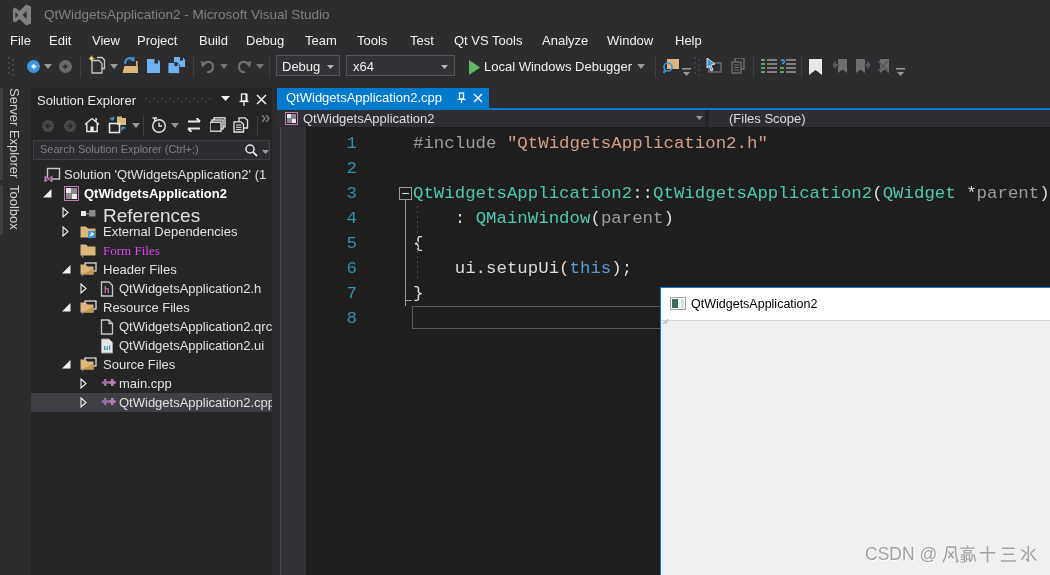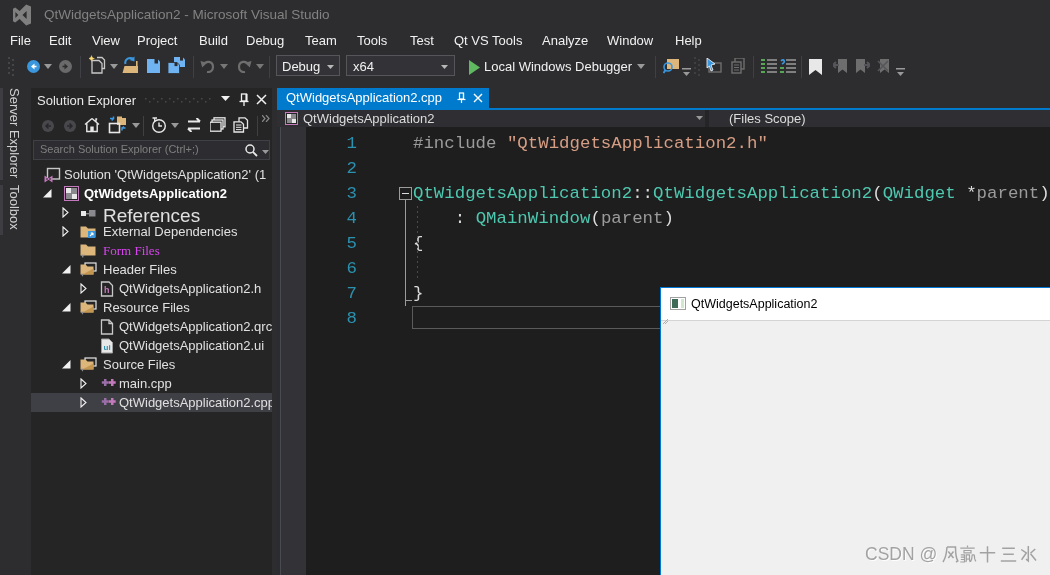--- a/index.html
+++ b/index.html
@@ -580,20 +580,21 @@
         <div class="abs" style="left:0;top:75px;width:773px;height:25px;font-family:'Liberation Mono',monospace;font-size:17.4px;line-height:25px;">
           <span class="abs" style="left:66px;top:0;width:14px;text-align:right;color:#2b91af;">4</span>
           <span class="abs" style="left:136px;top:0;white-space:pre;"><span style="color:#dcdcdc">    : </span><span style="color:#4ec9b0">QMainWindow</span><span style="color:#dcdcdc">(</span><span style="color:#9b9b9b">parent</span><span style="color:#dcdcdc">)</span></span>
         </div>
         <div class="abs" style="left:0;top:100px;width:773px;height:25px;font-family:'Liberation Mono',monospace;font-size:17.4px;line-height:25px;">
           <span class="abs" style="left:66px;top:0;width:14px;text-align:right;color:#2b91af;">5</span>
           <span class="abs" style="left:136px;top:0;white-space:pre;"><span style="color:#dcdcdc">{</span></span>
         </div>
         <div class="abs" style="left:0;top:125px;width:773px;height:25px;font-family:'Liberation Mono',monospace;font-size:17.4px;line-height:25px;">
           <span class="abs" style="left:66px;top:0;width:14px;text-align:right;color:#2b91af;">6</span>
+          <span class="abs" style="left:136px;top:0;white-space:pre;"><span style="color:#dcdcdc">    ui.setupUi(</span><span style="color:#569cd6">this</span><span style="color:#dcdcdc">);</span></span>
         </div>
         <div class="abs" style="left:0;top:150px;width:773px;height:25px;font-family:'Liberation Mono',monospace;font-size:17.4px;line-height:25px;">
           <span class="abs" style="left:66px;top:0;width:14px;text-align:right;color:#2b91af;">7</span>
           <span class="abs" style="left:136px;top:0;white-space:pre;"><span style="color:#dcdcdc">}</span></span>
         </div>
         <div class="abs" style="left:0;top:175px;width:773px;height:25px;font-family:'Liberation Mono',monospace;font-size:17.4px;line-height:25px;">
           <span class="abs" style="left:66px;top:0;width:14px;text-align:right;color:#2b91af;">8</span>
           <span class="abs" style="left:136px;top:0;white-space:pre;"></span>
         </div>
         <div class="abs" style="left:122px;top:56px;width:13px;height:13px;border:1px solid #9b9b9b;">

